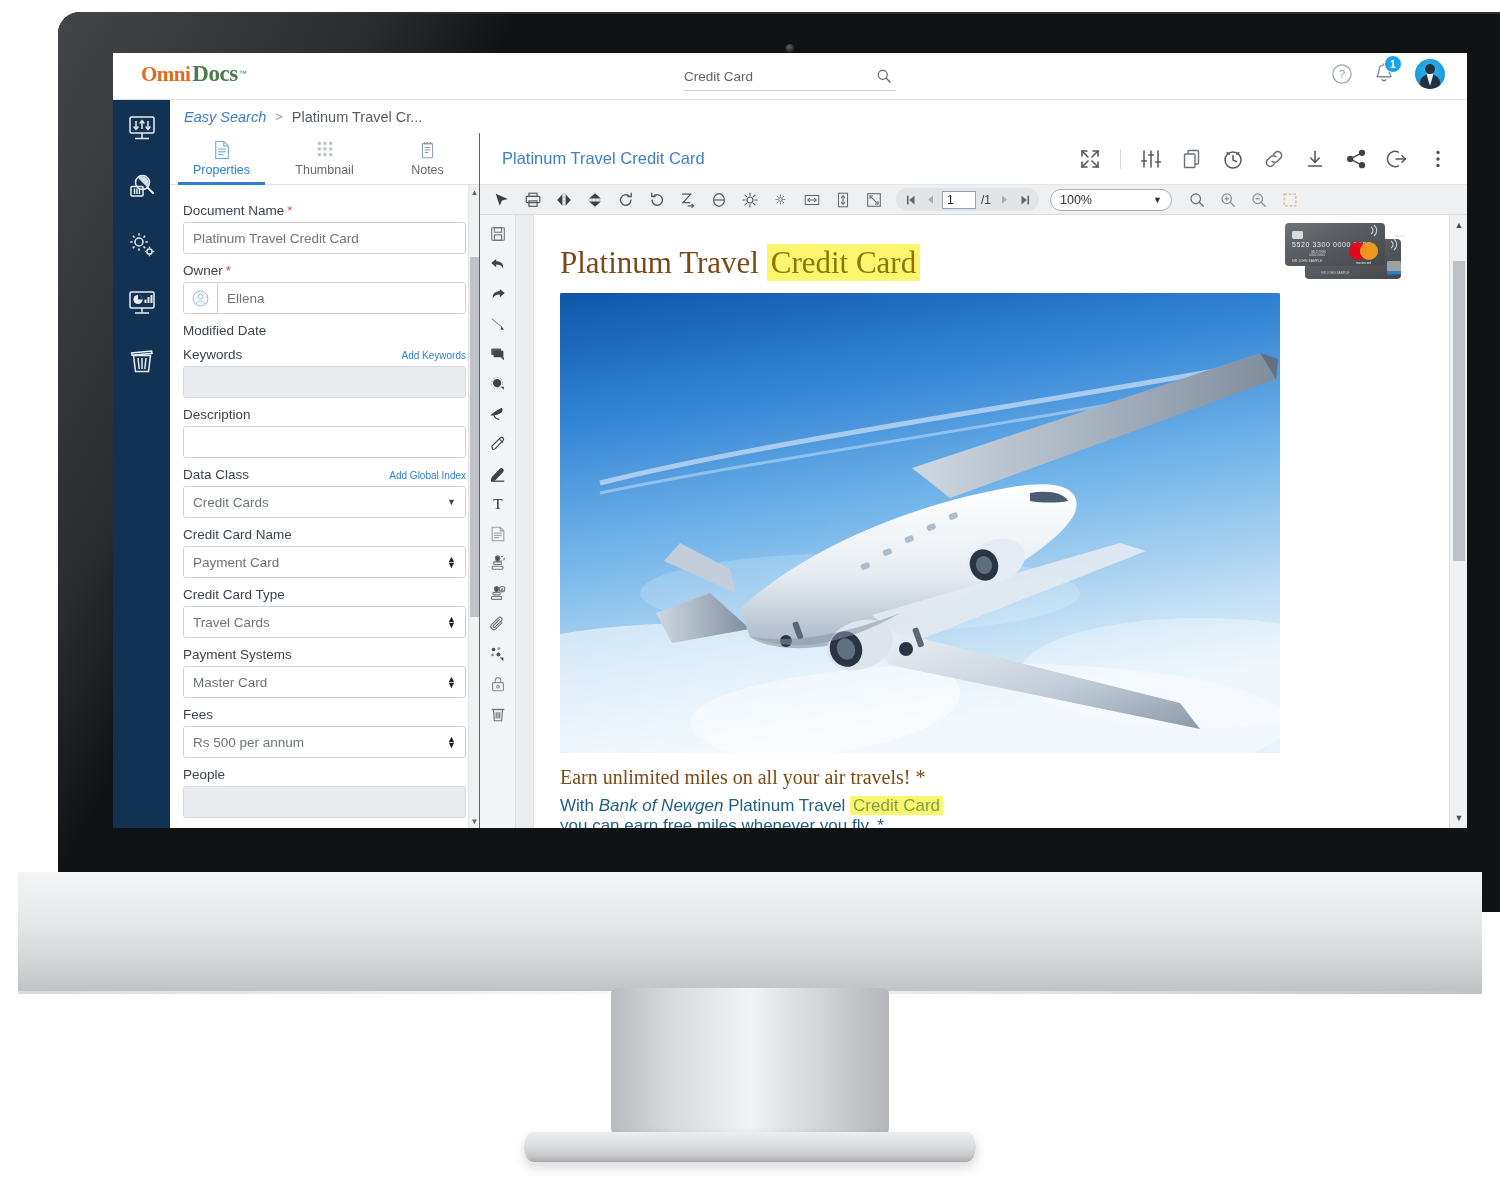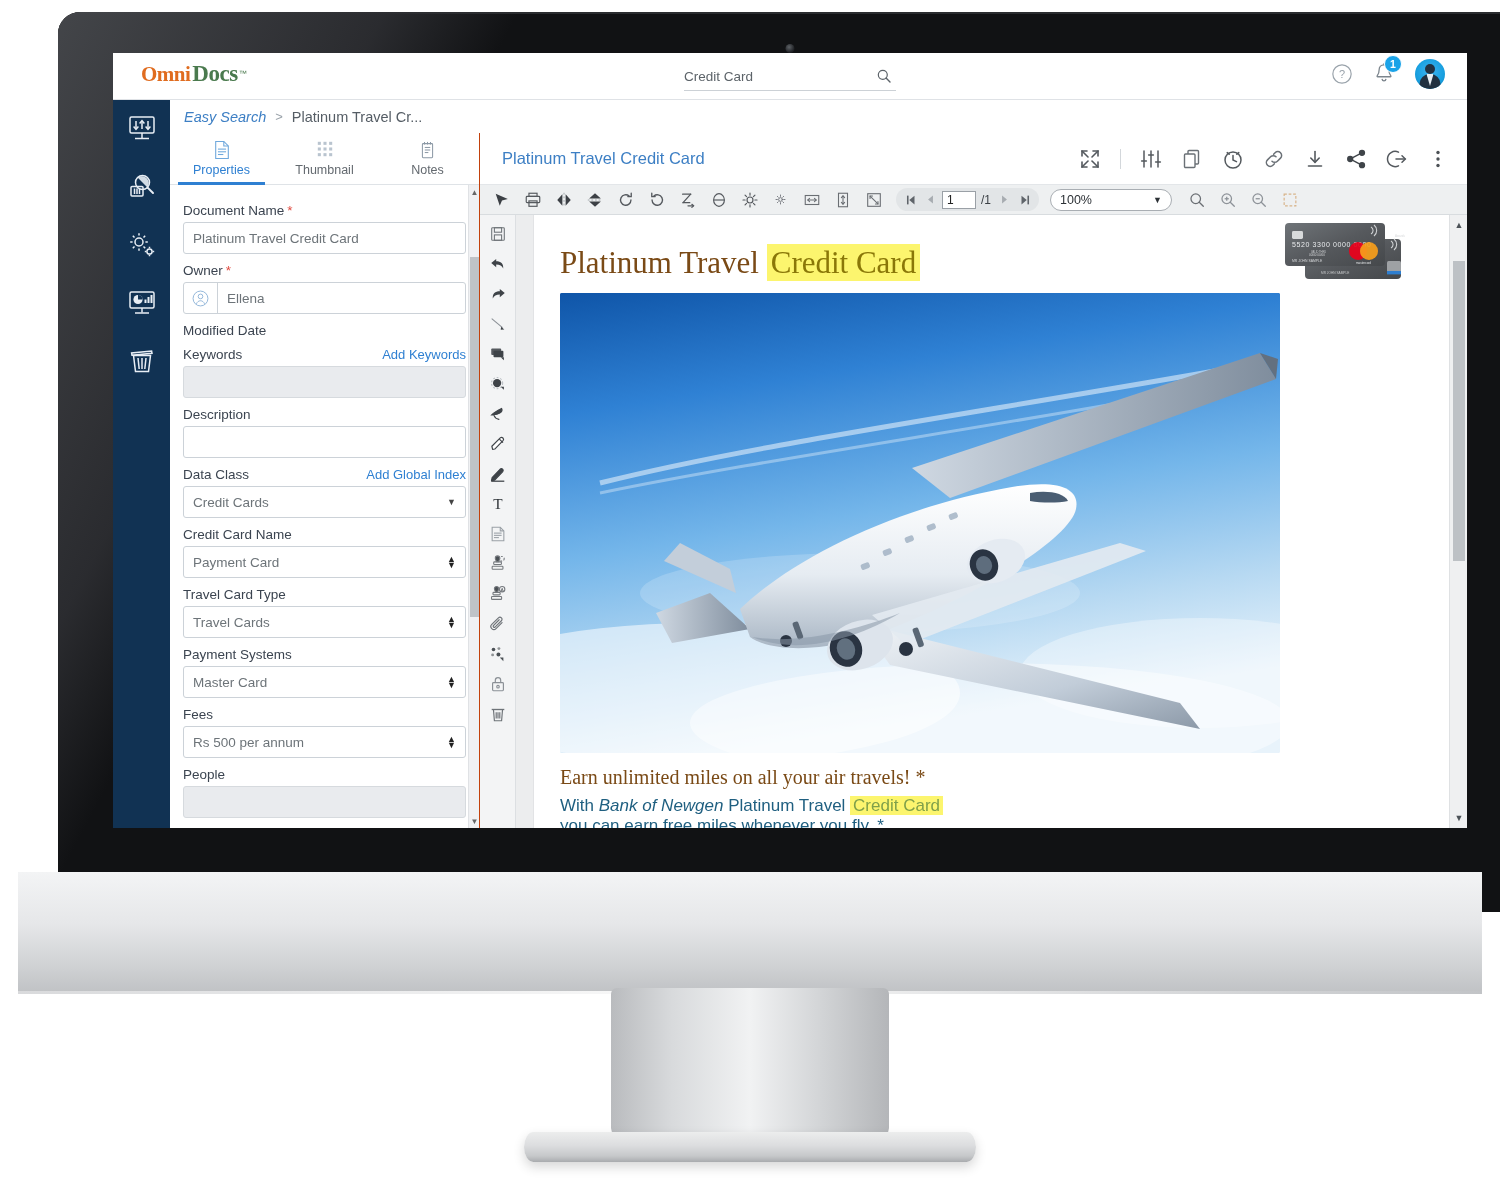--- a/index.html
+++ b/index.html
@@ -133,21 +133,21 @@
     flex:1; display:flex;flex-direction:column;align-items:center;justify-content:center;
     gap:3px; font-size:12.5px; color:#63696f; cursor:pointer; position:relative;
   }
   .tab.active{ color:#2f80d2; }
   .tab.active::after{ content:""; position:absolute;left:8%;bottom:-1px;width:84%;height:3px;background:#2f80d2; }
   .tab-ico{ width:18px;height:20px; }
 
   .form{ flex:1; overflow:hidden; position:relative; padding:9px 13px 0 13px; }
   .fld-label{ font-size:13.5px; color:#3b4450; margin:9px 0 4px; display:flex; justify-content:space-between; align-items:baseline; }
   .req{ color:#e04a3f; margin-left:3px; }
-  .lnk{ color:#2f80d2; font-size:13px; cursor:pointer; }
+  .lnk{ color:#2f80d2; font-size:10px; cursor:pointer; }
   .inp{
     height:32px; border:1px solid #ccd2d8; border-radius:3px; background:#fff;
     display:flex; align-items:center; padding:0 9px; font-size:13.5px; color:#6d7479;
   }
   .inp.readonly{ background:#e9ebee; border-color:#d6dade; }
   .inp.with-ico{ padding-left:0; }
   .inp-ico{ width:34px; height:30px; display:flex;align-items:center;justify-content:center; border-right:1px solid #ccd2d8; }
   .inp-ico + span{ padding-left:9px; }
   .sel{ justify-content:space-between; }
   .caret{ font-size:9px; color:#444; }
@@ -462,21 +462,21 @@
                 </div>
                 <div class="inp sel">
                   <span>Payment Card</span>
                   <span class="spin">
                       <span>▲</span>
                       <span>▼</span>
                     </span>
                 </div>
 
                 <div class="fld-label">
-                  <span>Travel Card Type</span>
+                  <span>Credit Card Type</span>
                 </div>
                 <div class="inp sel">
                   <span>Travel Cards</span>
                   <span class="spin">
                       <span>▲</span>
                       <span>▼</span>
                     </span>
                 </div>
 
                 <div class="fld-label">

